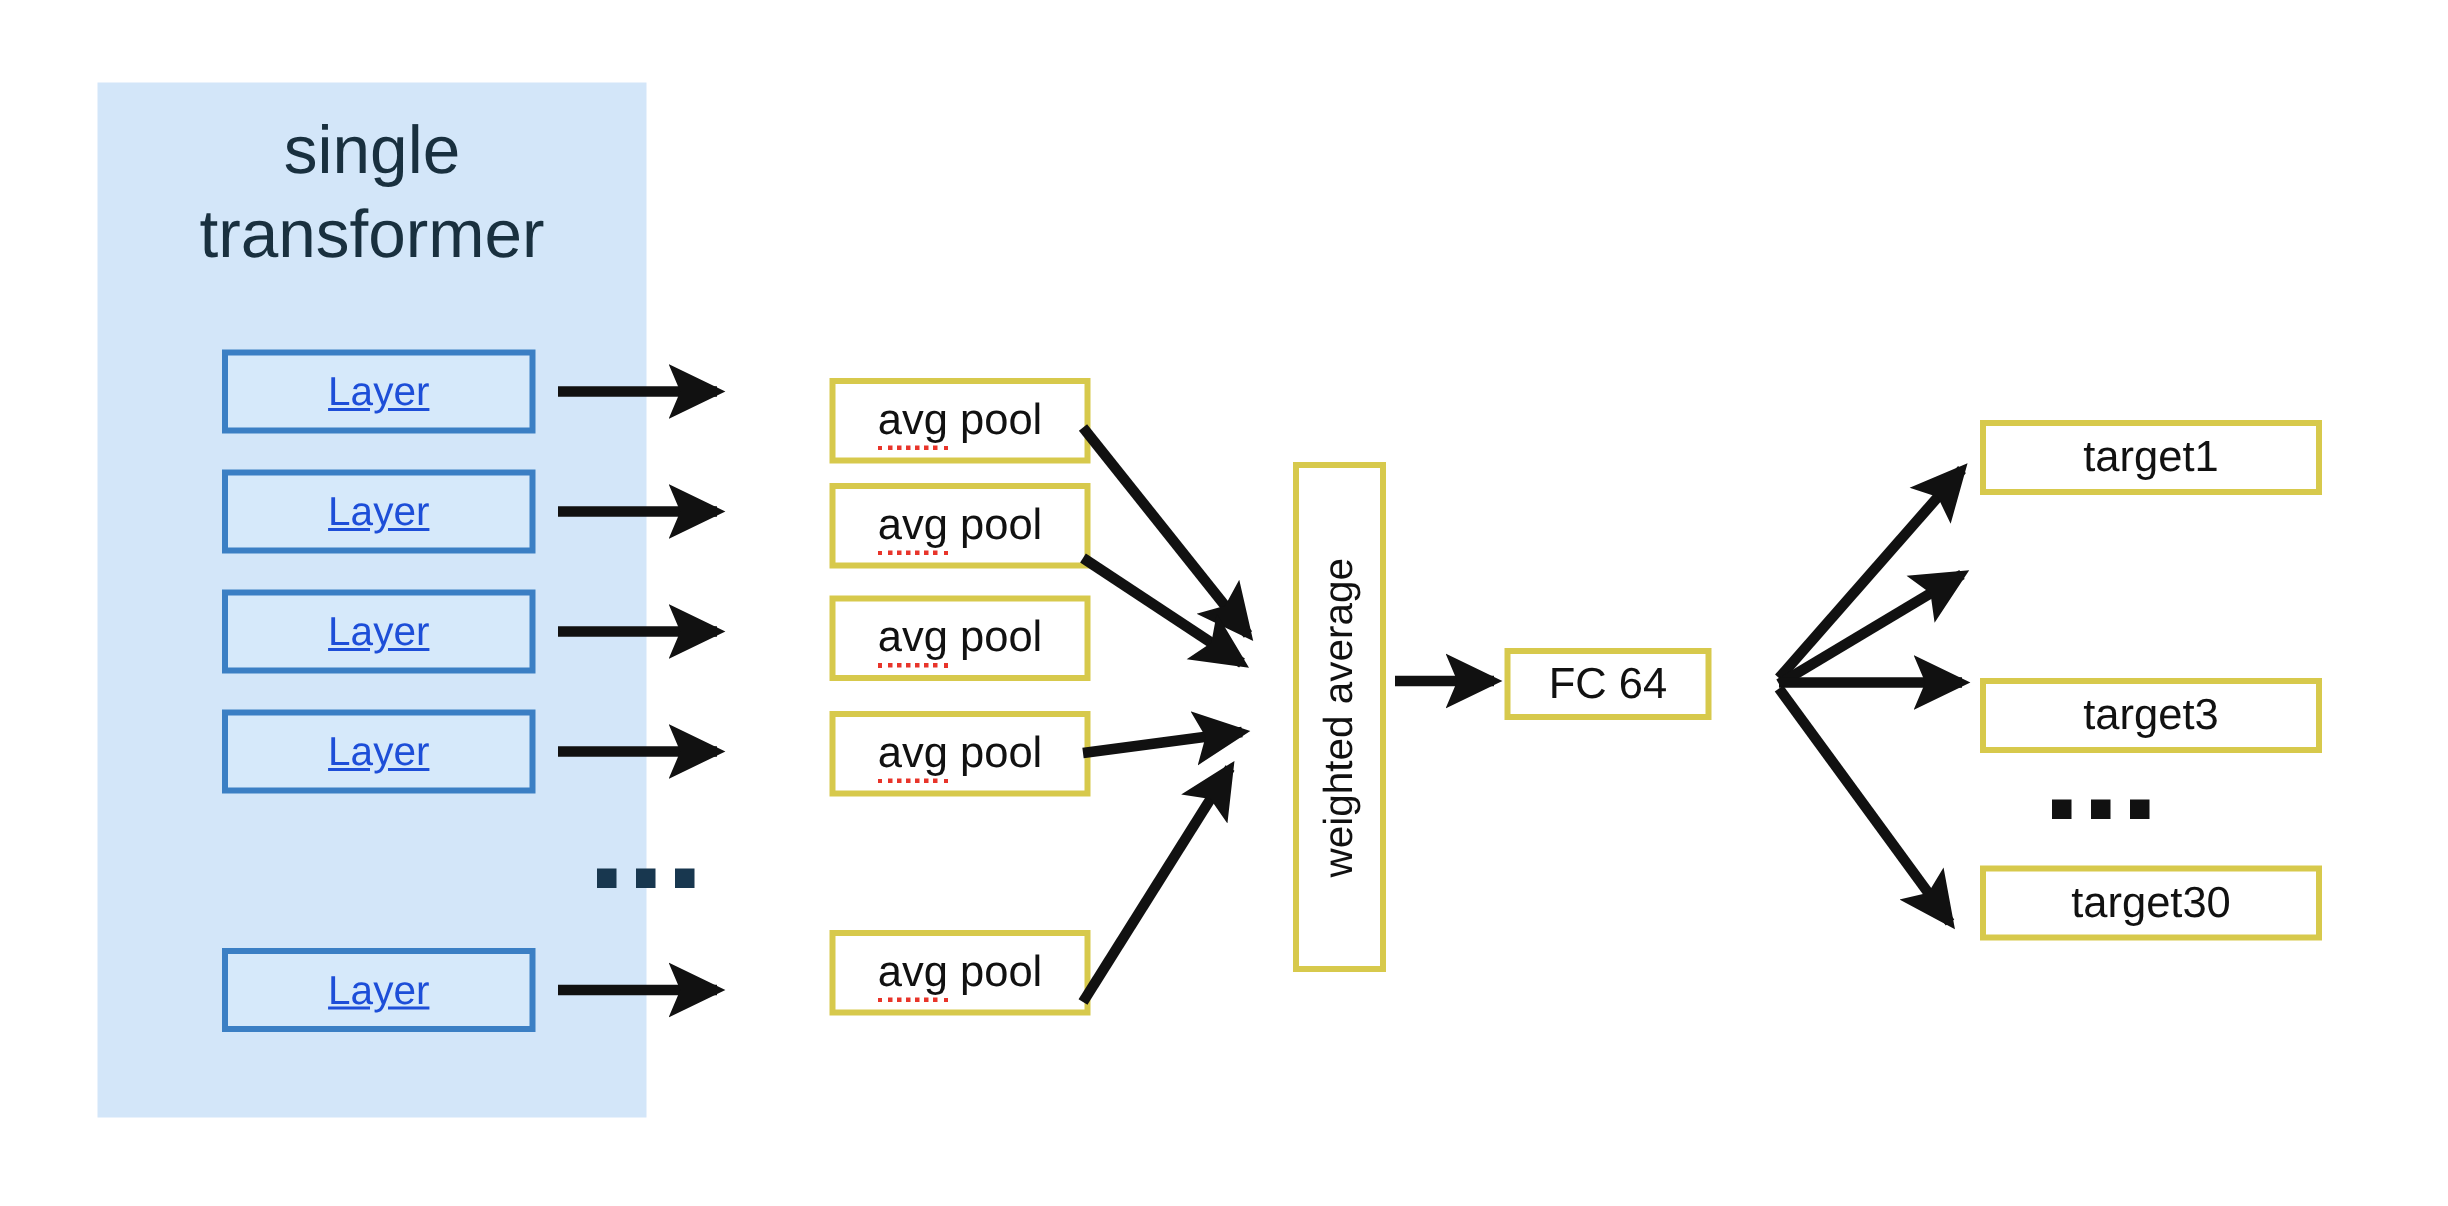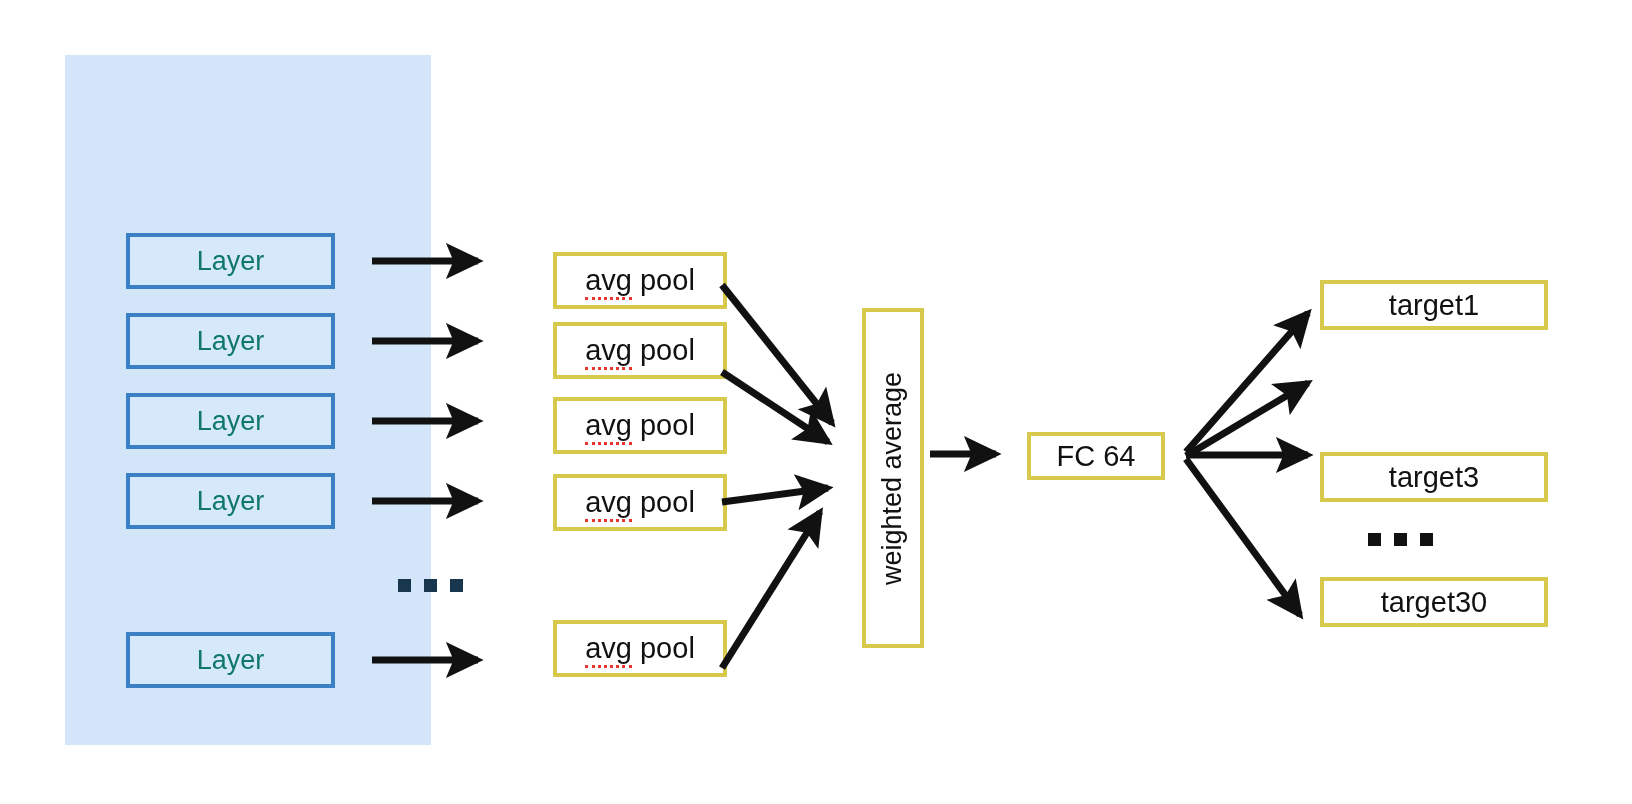--- a/index.html
+++ b/index.html
@@ -43,31 +43,32 @@
     text-align: center;
     font-size: 45px;
     line-height: 56px;
     color: #19303f;
     white-space: pre-line;
   }
 
   
   .layer-box {
     position: absolute;
-    left: 126px;
+    left: 148px;
     width: 209px;
     height: 56px;
     box-sizing: border-box;
     border: 4px solid #3b7fc4;
     background: #d6e9fa;
     display: flex;
     align-items: center;
     justify-content: center;
     font-size: 27px;
-    color: #0f766e;
+    color: #1d4ed8;
+    text-decoration: underline;
   }
 
   
   .yellow-box {
     position: absolute;
     box-sizing: border-box;
     border: 4px solid #d7c94c;
     background: #ffffff;
     display: flex;
     align-items: center;
@@ -95,21 +96,20 @@
   .wavg-label {
     transform: rotate(-90deg);
     white-space: nowrap;
   }
   .fc-box {
     left: 1003px;
     top: 432px;
     width: 138px;
     height: 48px;
     font-size: 29px;
-    margin-left: 24px;
   }
   .target-box {
     left: 1320px;
     width: 228px;
     height: 50px;
     font-size: 29px;
     text-align: right;
   }
 
   
@@ -134,20 +134,22 @@
     left: 1368px;
     top: 533px;
   }
 </style>
 </head>
 <body>
 
 <div id="canvas">
 
   <div class="transformer-panel"></div>
+  <div class="panel-title">single
+transformer</div>
 
   <div class="layer-box" style="top:233px">
     <span>Layer</span>
   </div>
   <div class="layer-box" style="top:313px">
     <span>Layer</span>
   </div>
   <div class="layer-box" style="top:393px">
     <span>Layer</span>
   </div>

